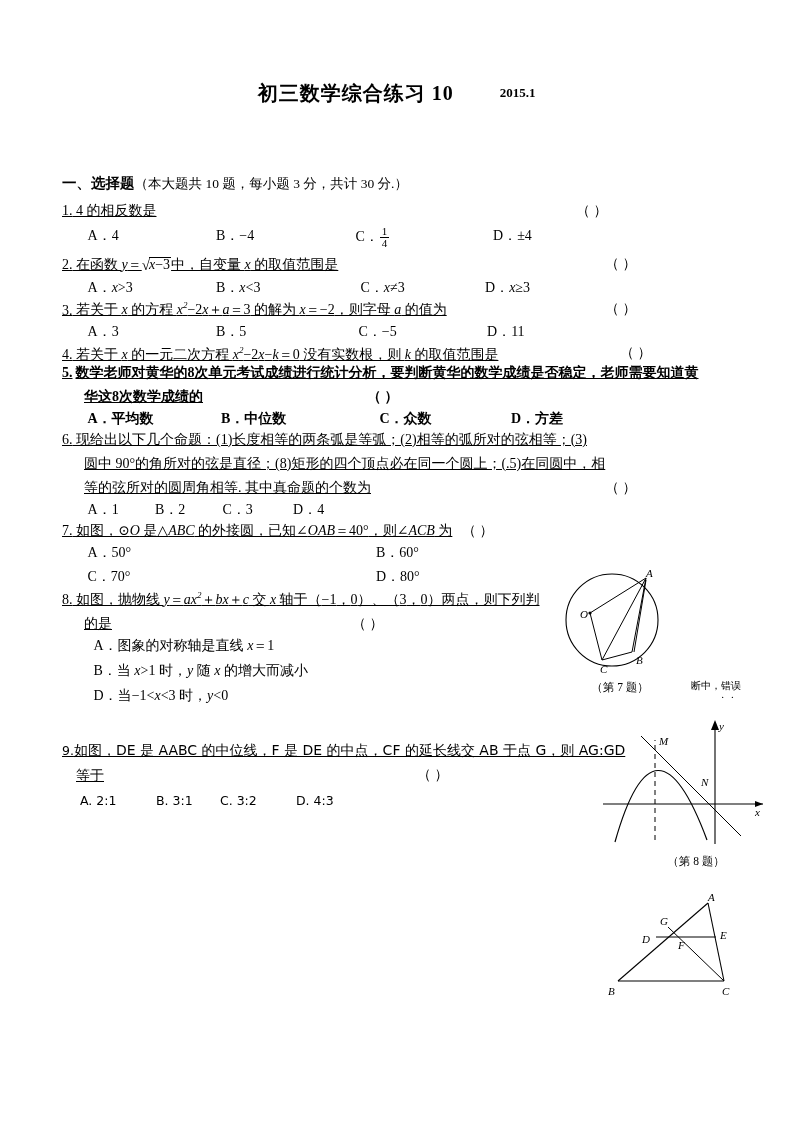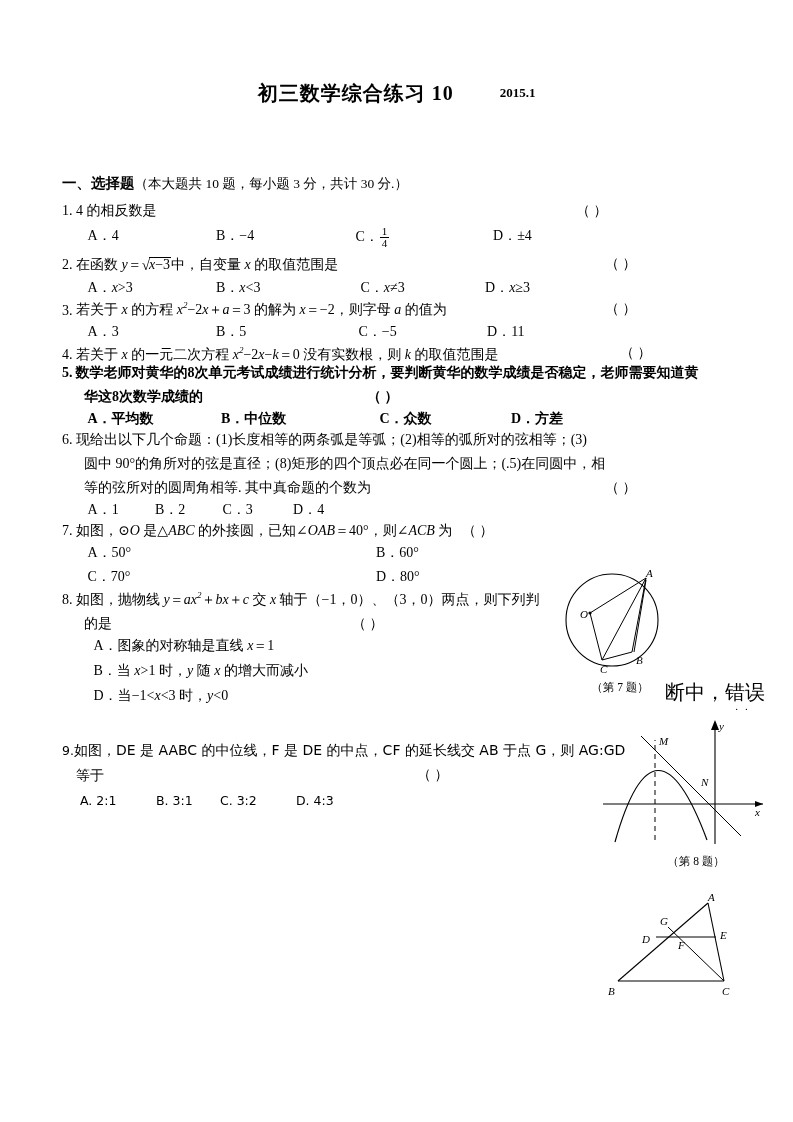--- a/index.html
+++ b/index.html
@@ -55,21 +55,21 @@
   }
   .sec-head {
     font-size: 14.5px;
     margin-bottom: 13px;
     white-space: nowrap;
   }
   .sec-head b { font-weight: bold; }
   .sec-head .paren { font-weight: normal; font-size: 13.5px; }
 
   .q { position: relative; margin-bottom: 4px; }
-  .q-line { display: block; white-space: nowrap; }
+  .q-line { display: block; white-space: nowrap; text-decoration: underline; }
   .q-text { font-size: 14px; }
   .indent { display: inline-block; width: 22px; }
   .indent-s { display: inline-block; width: 14px; }
 
   .mark {
     position: absolute;
     font-size: 14px;
     font-family: "Liberation Serif", serif;
   }
 
@@ -114,23 +114,23 @@
     transform: translateX(-50%);
     bottom: -9px;
     letter-spacing: 7px;
     font-size: 11px;
     line-height: 1;
   }
 
   
   .overflow-frag {
     position: absolute;
-    left: 640px;
+    left: 666px;
     top: 679px;
-    font-size: 20px;
+    font-size: 10px;
     white-space: nowrap;
     padding-left: 25px;
   }
 
   
   .fig { position: absolute; }
   .fig-cap {
     text-align: center;
     font-size: 11.5px;
     font-family: "Liberation Serif", "DejaVu Serif", serif;

